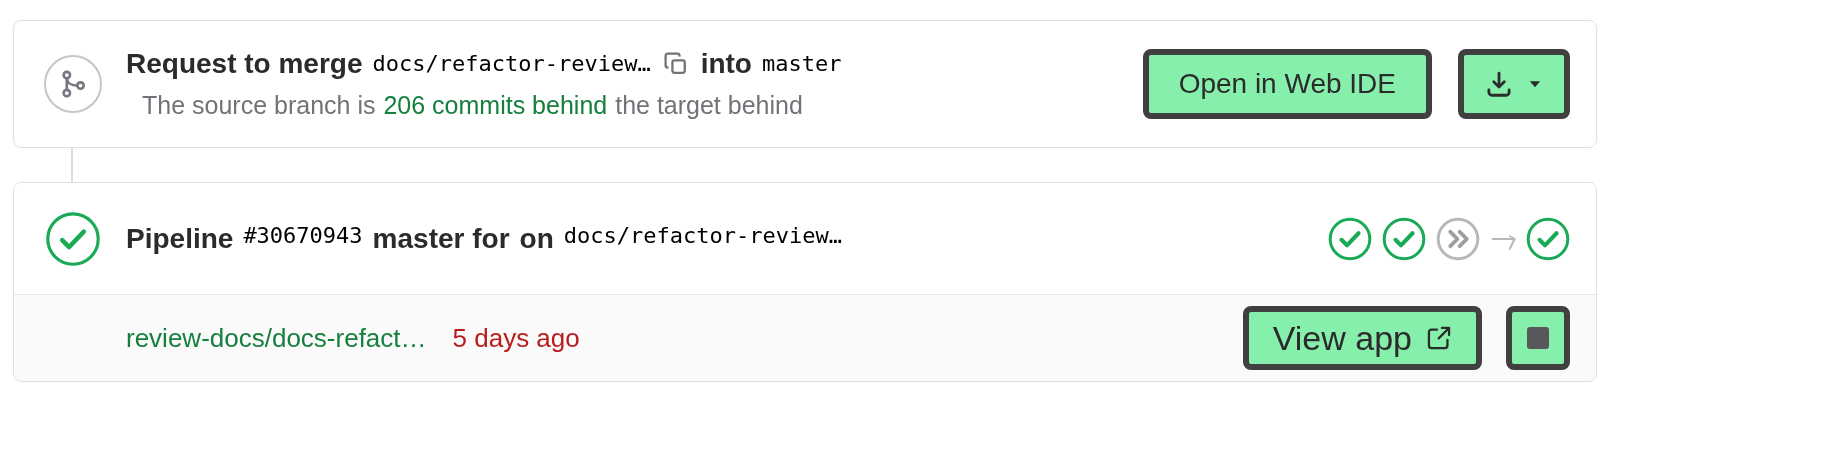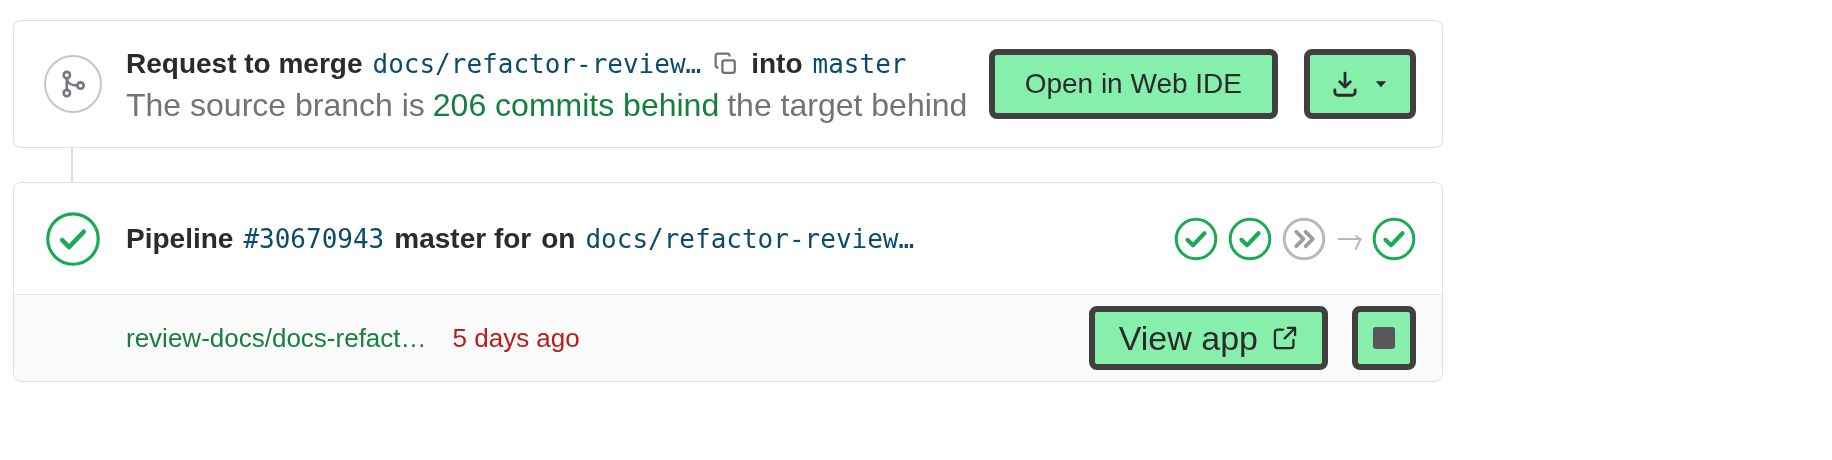--- a/index.html
+++ b/index.html
@@ -5,40 +5,40 @@
   * { margin:0; padding:0; box-sizing:border-box; }
   html,body { background:#ffffff; }
   body {
     width:1832px; height:460px; overflow:hidden;
     font-family:"Liberation Sans", sans-serif;
     color:#2b2b2b;
   }
   .page { padding:20px 13px 0 13px; width:1832px; }
 
   .card {
-    width:1430px;
+    width:1584px;
     border:1px solid #dfdfdf;
     border-radius:8px;
     background:#ffffff;
   }
 
   
   .mr-header { height:128px; display:flex; align-items:center; padding:0 26px 0 30px; }
   .merge-icon-wrap {
     width:58px; height:58px; flex:none;
     border:2px solid #c6c6c6; border-radius:50%;
     display:flex; align-items:center; justify-content:center;
   }
   .mr-texts { margin-left:24px; flex:1; min-width:0; }
   .line1 { display:flex; align-items:center; gap:10px; font-size:28px; font-weight:700; line-height:42px; color:#2b2b2b; white-space:nowrap; }
-  .line2 { display:flex; align-items:center; gap:8px; font-size:32px; line-height:40px; color:#737278; white-space:nowrap; }
+  .line2 { display:flex; align-items:center; gap:8px; font-size:25px; line-height:40px; color:#737278; white-space:nowrap;margin-left:16px; }
   .mono-link {
     font-family:"DejaVu Sans Mono", monospace;
-    font-size:26px; font-weight:400;
-    color:#0c4a6e; text-decoration:none; cursor:pointer;
+    font-size:22px; font-weight:400;
+    color:#000000; text-decoration:none; cursor:pointer;
   }
   .text-link { color:#15803d; text-decoration:none; cursor:pointer; }
   .copy-btn { display:inline-flex; align-items:center; cursor:pointer; margin:0 2px; }
 
   .mr-actions { display:flex; align-items:center; gap:26px; margin-left:26px; flex:none; }
   .btn {
     display:inline-flex; align-items:center; justify-content:center;
     height:70px; padding:0 30px;
     background:#86efac; border:6px solid #404040; border-radius:8px;
     font-family:inherit; font-size:28px; color:#2b2b2b;
@@ -52,21 +52,21 @@
   
   .pipeline-card { overflow:hidden; }
   .pipeline-row {
     height:112px; display:flex; align-items:center;
     padding:0 26px 0 31px; background:#ffffff;
     border-bottom:1px solid #e6e6e6;
   }
   .status-icon-lg { width:56px; height:56px; flex:none; display:flex; }
   .pipeline-texts {
     margin-left:25px; flex:1; min-width:0;
-    display:flex; align-items:center; gap:10px;
+    display:flex; gap:10px;
     font-size:28px; font-weight:700; white-space:nowrap;
   }
   .mini-graph { display:flex; align-items:center; flex:none; }
   .stage { display:flex; cursor:pointer; }
   .stage + .stage { margin-left:10px; }
   .ds-arrow { display:flex; margin:0 6px 0 10px; }
 
   .deploy-row {
     height:86px; display:flex; align-items:center; gap:8px;
     padding:0 26px 0 112px;

